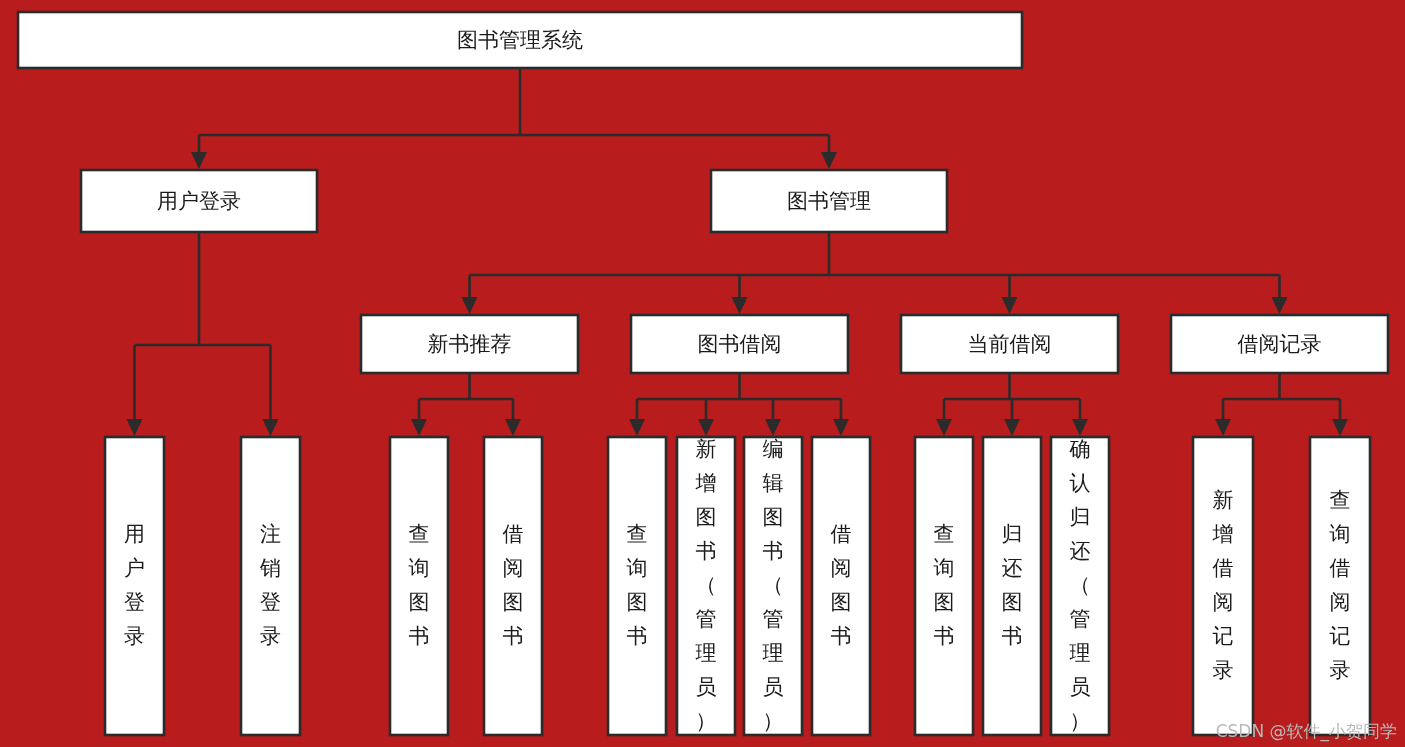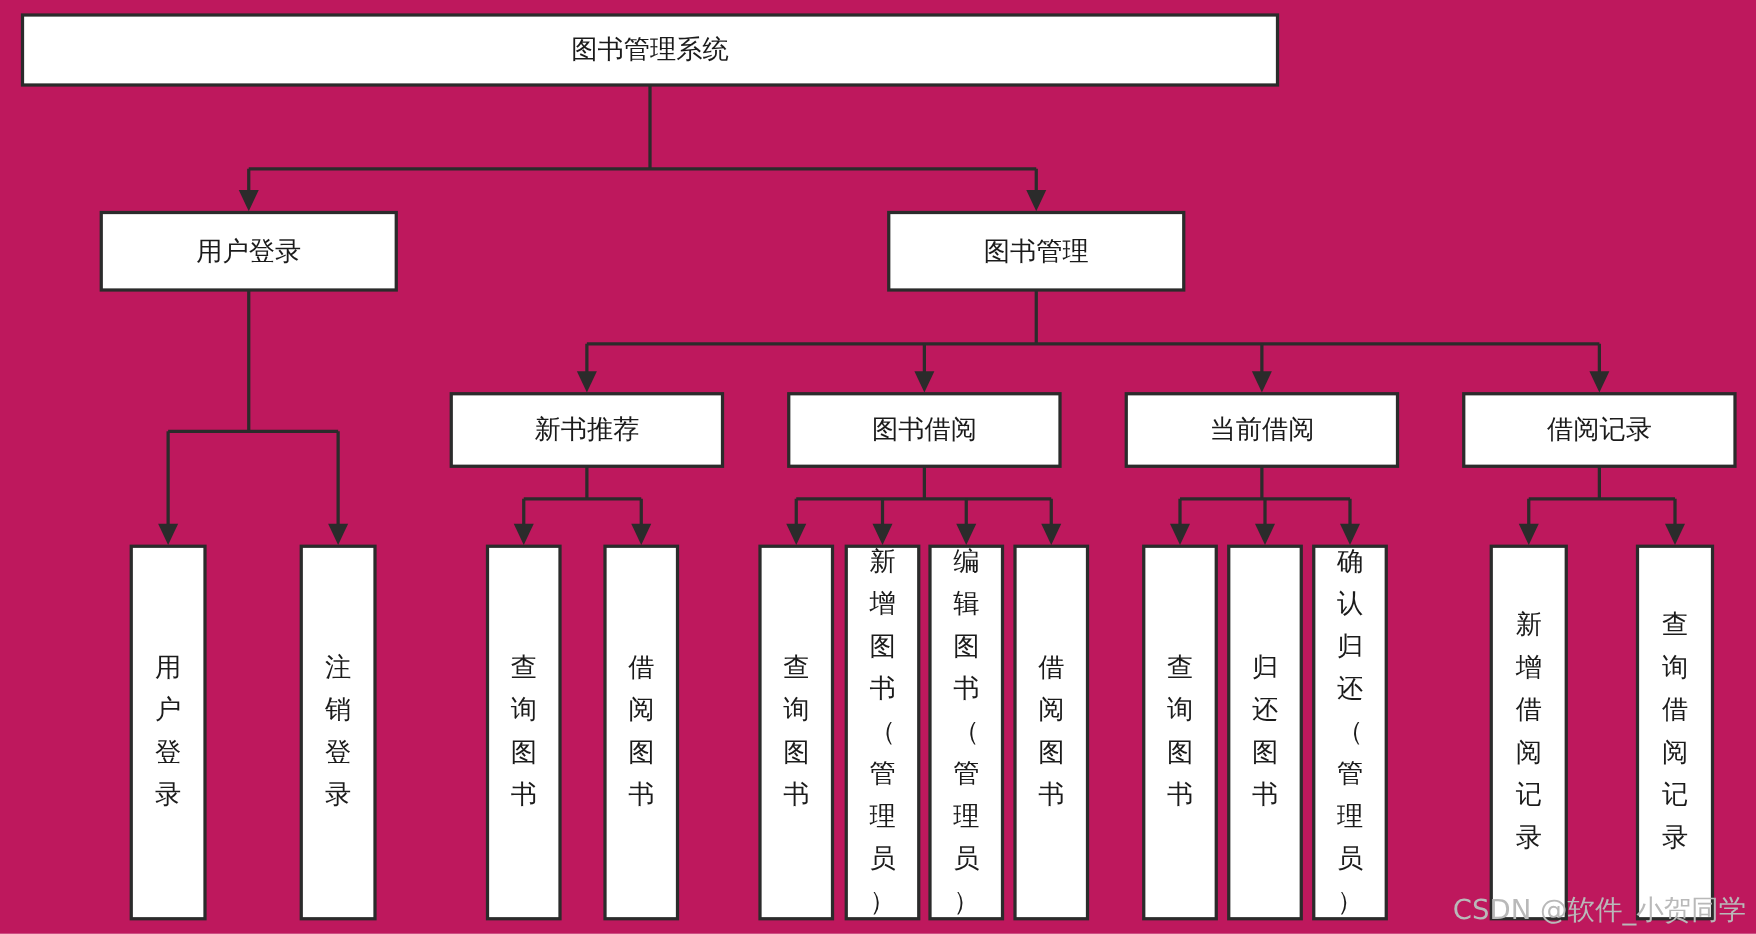--- a/index.html
+++ b/index.html
@@ -10,21 +10,21 @@
   body {
     width: 1405px;
     height: 747px;
     font-family: "DejaVu Sans", "Liberation Sans", sans-serif;
     overflow: hidden;
   }
   #diagram-root {
     position: relative;
     width: 1405px;
     height: 747px;
-    background: #be185d;
+    background: #b91c1c;
   }
   svg#tree-svg {
     position: absolute;
     left: 0;
     top: 0;
     width: 1405px;
     height: 747px;
   }
   .node-box {
     fill: #ffffff;
@@ -48,21 +48,21 @@
   }
   .arrow-head {
     fill: #2b2b2b;
     stroke: none;
   }
   .watermark {
     position: absolute;
     right: 8px;
     bottom: 4px;
     font-family: "DejaVu Sans", "Liberation Sans", sans-serif;
-    font-size: 22px;
+    font-size: 17px;
     color: #b9b9b9;
     white-space: nowrap;
     user-select: none;
   }
 </style>
 </head>
 <body>
 
 <div id="diagram-root">
 

